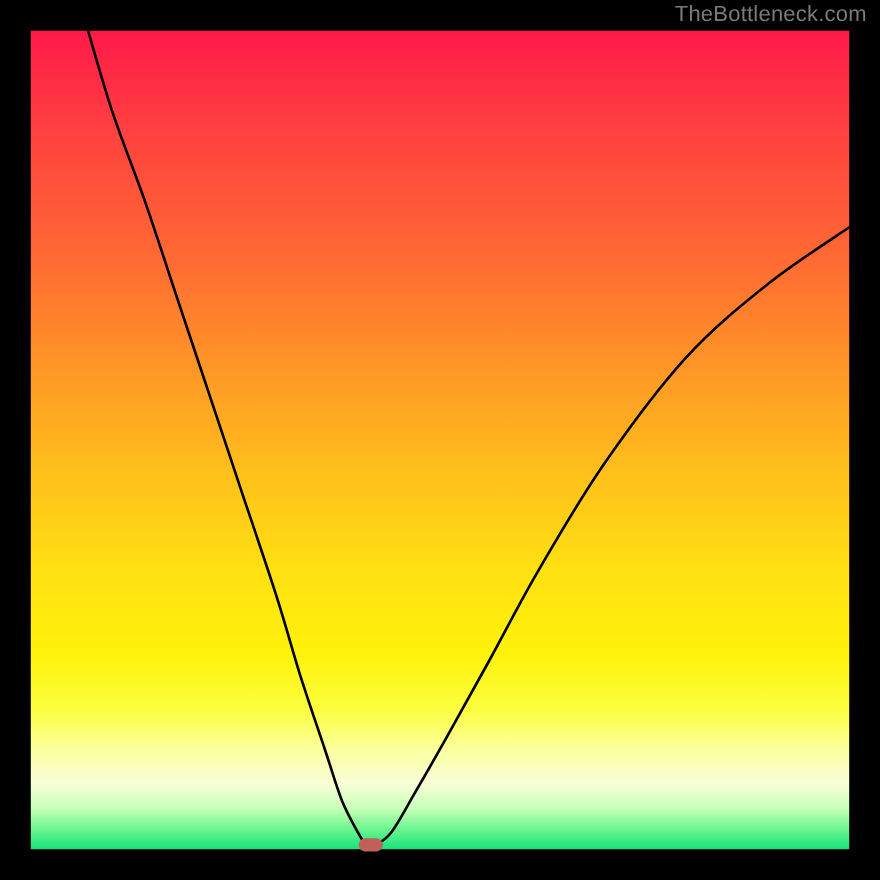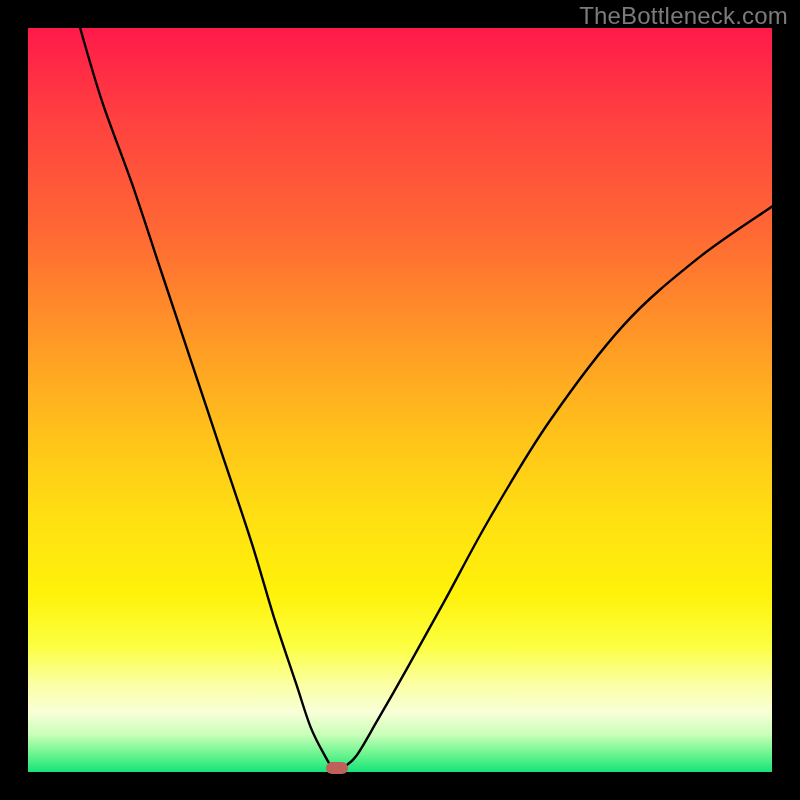--- a/index.html
+++ b/index.html
@@ -39,21 +39,21 @@
       #c8ffb8 95%,
       #6ef590 97.5%,
       #17e37a 100%
     );
   }
   .watermark {
     position: absolute;
     top: 2px;
     right: 12px;
     color: #7b7b7b;
-    font-size: 24px;
+    font-size: 20px;
     font-weight: 400;
     letter-spacing: 0.2px;
     z-index: 5;
   }
   svg.curve {
     position: absolute;
     top: 0;
     left: 0;
     width: 744px;
     height: 744px;

